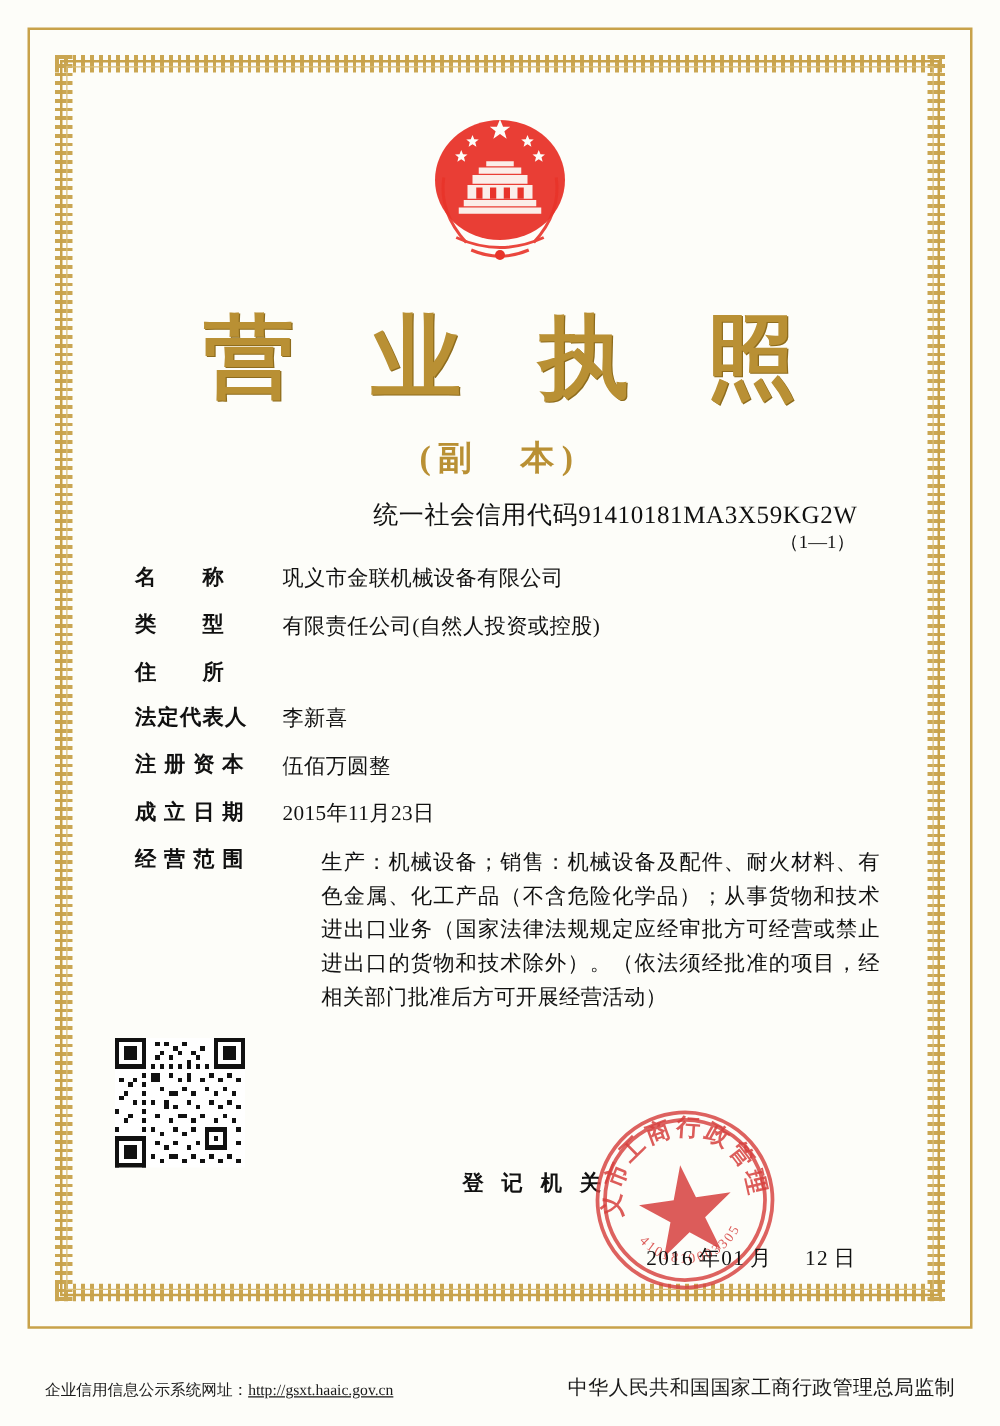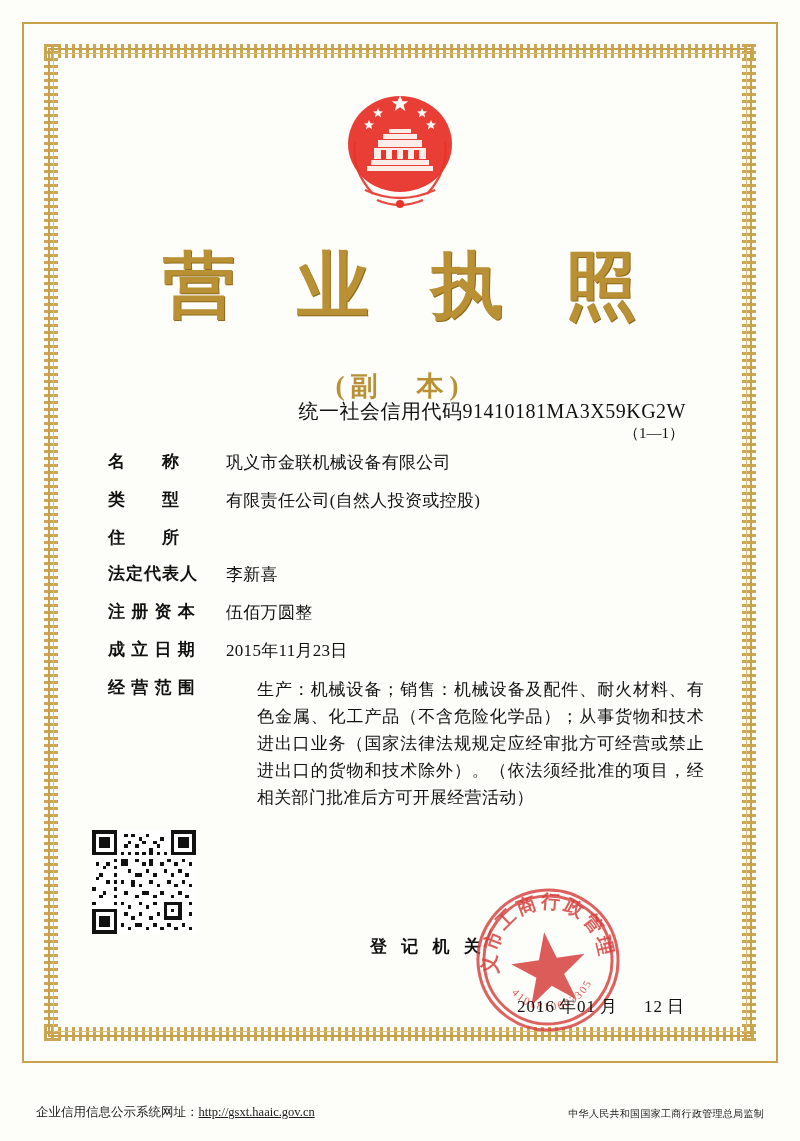--- a/index.html
+++ b/index.html
@@ -91,21 +91,21 @@
     line-height: 80px;
     letter-spacing: 22px;
     text-indent: 22px;
     font-weight: bold;
     color: #b99034;
     font-family: "Liberation Serif", "DejaVu Serif", serif;
     text-shadow: 1px 1px 0 #8e6c1d;
   }
   .subtitle {
     position: absolute;
-    top: 368px;
+    top: 348px;
     left: 0;
     right: 0;
     text-align: center;
     font-size: 27px;
     color: #b99034;
     letter-spacing: 6px;
     font-weight: bold;
   }
 
   
@@ -213,21 +213,21 @@
     left: 36px;
     bottom: 20px;
     font-size: 12.5px;
     color: #1a1a1a;
   }
   .footer-left .url { text-decoration: underline; }
   .footer-right {
     position: absolute;
     right: 36px;
     bottom: 20px;
-    font-size: 10px;
+    font-size: 16px;
     color: #1a1a1a;
     letter-spacing: 0.3px;
   }
 </style>
 </head>
 <body>
 
 <div class="page">
 
   <div class="frame-outer"></div>

